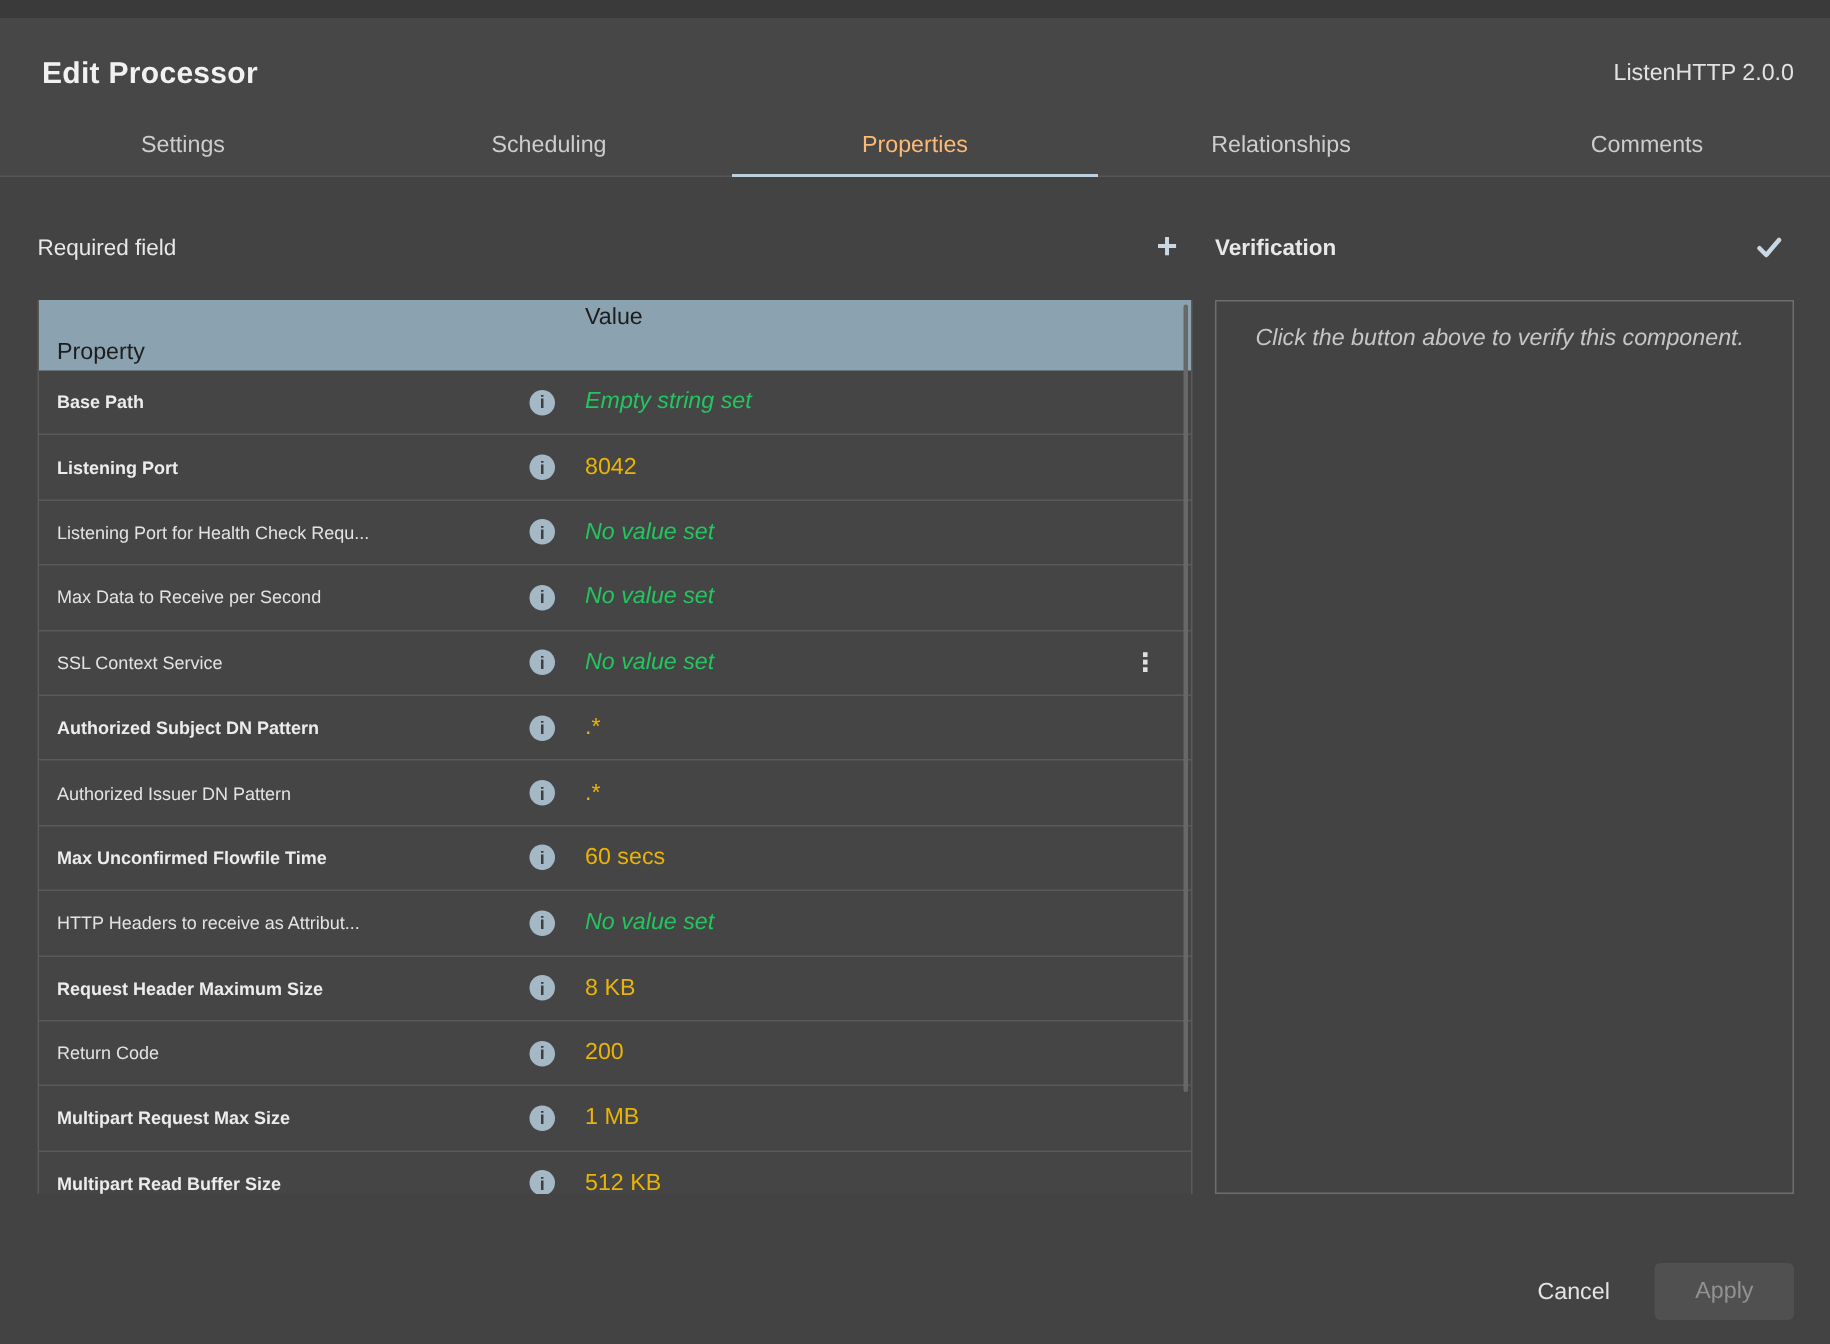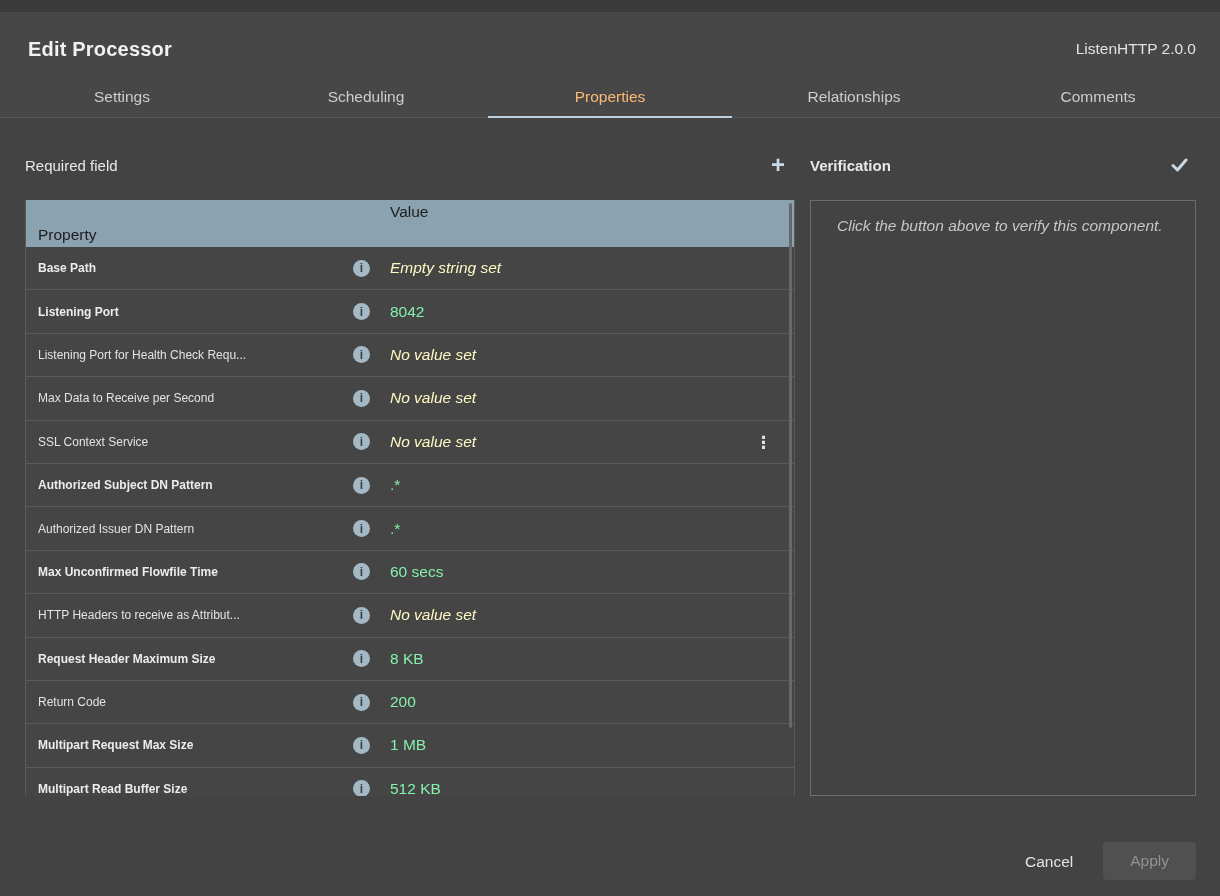--- a/index.html
+++ b/index.html
@@ -150,25 +150,25 @@
     font-weight: 700;
     display: flex;
     align-items: center;
     justify-content: center;
     justify-self: start;
     cursor: pointer;
     line-height: 1;
   }
   .prop-value {
     font-size: 15.5px;
-    color: #86efac;
+    color: #eab308;
     white-space: nowrap;
     overflow: hidden;
   }
-  .prop-value.unset { color: #fef9c3; font-style: italic; }
+  .prop-value.unset { color: #22c55e; font-style: italic; }
   .kebab {
     position: absolute;
     right: 22px;
     top: 50%;
     transform: translateY(-50%);
     color: #e0e0e0;
     font-size: 17px;
     font-weight: 700;
     letter-spacing: 0;
     cursor: pointer;

